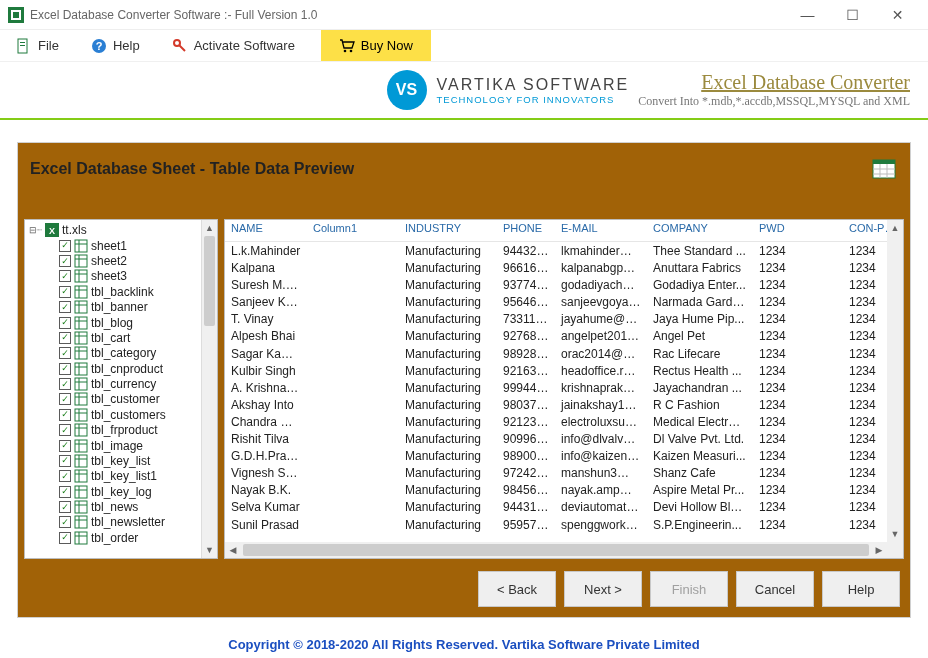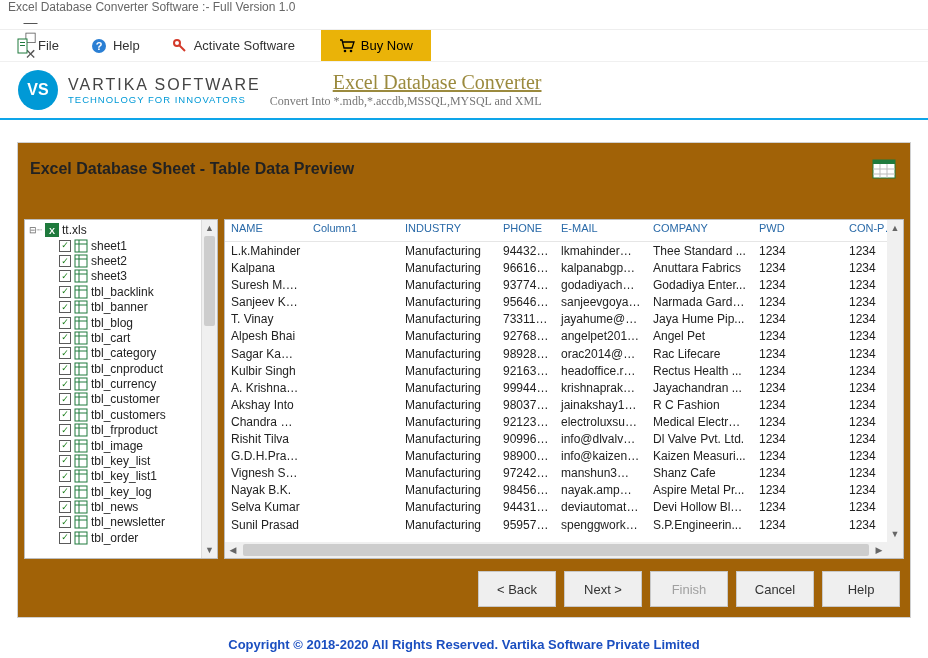--- a/index.html
+++ b/index.html
@@ -1,28 +1,28 @@
 <!DOCTYPE html>
 <html><head>
 <meta charset="utf-8">
 <style>
 * { box-sizing: border-box; margin: 0; padding: 0; }
 body { font-family: "Segoe UI", Tahoma, sans-serif; font-size: 12px; background: #fff; width: 928px; height: 658px; overflow: hidden; position: relative; }
 
-.titlebar { height: 30px; display: flex; padding: 0 8px; background: #fff; border-bottom: 1px solid #eee; flex-direction: column; }
+.titlebar { height: 30px; display: flex; align-items: center; padding: 0 8px; background: #fff; border-bottom: 1px solid #eee; }
 .titlebar .icon { width: 16px; height: 16px; margin-right: 6px; }
 .titlebar .title { color: #666; font-size: 12px; flex: 1; }
 .titlebar .winbtn { width: 45px; height: 28px; display: flex; align-items: center; justify-content: center; color: #555; font-size: 14px; }
 
 .menubar { height: 32px; display: flex; align-items: stretch; padding: 0 10px; gap: 20px; border-bottom: 1px solid #f0f0f0; }
 .menuitem { display: flex; align-items: center; gap: 6px; font-size: 13px; color: #333; padding: 0 6px; }
-.menuitem.buy { background: #eab308; color: #000; padding: 0 18px; }
+.menuitem.buy { background: #fde047; color: #000; padding: 0 18px; }
 .menuitem .micon { width: 16px; height: 16px; display: inline-block; }
 
-.banner { height: 58px; display: flex; align-items: center; justify-content: flex-start; padding: 6px 18px; border-bottom: 2px solid #0ea5e9; }
+.banner { height: 58px; display: flex; align-items: center; justify-content: flex-end; padding: 6px 18px; border-bottom: 2px solid #84cc16; }
 .brand { display: flex; align-items: center; gap: 10px; }
 .vslogo { width: 40px; height: 40px; border-radius: 50%; background: #0099d6; display: flex; align-items: center; justify-content: center; color: #fff; font-weight: bold; font-size: 16px; }
 .brandtext .line1 { font-family: Verdana, sans-serif; font-size: 16px; letter-spacing: 2px; color: #444; }
 .brandtext .line2 { font-size: 9.5px; color: #0099d6; letter-spacing: 1px; }
 .converter-title { text-align: right; margin-left: 9px; }
 .converter-title .ct1 { font-family: Georgia, serif; font-size: 20px; color: #9b8a3e; text-decoration: underline; }
 .converter-title .ct2 { font-family: Georgia, serif; font-size: 12px; color: #777; }
 
 .panel { position: absolute; left: 17px; right: 17px; top: 142px; bottom: 40px; border: 1px solid #d0d0d0; background: #a16207; }
 .panel-head { display: flex; align-items: center; justify-content: space-between; padding: 14px 14px 24px 12px; }

